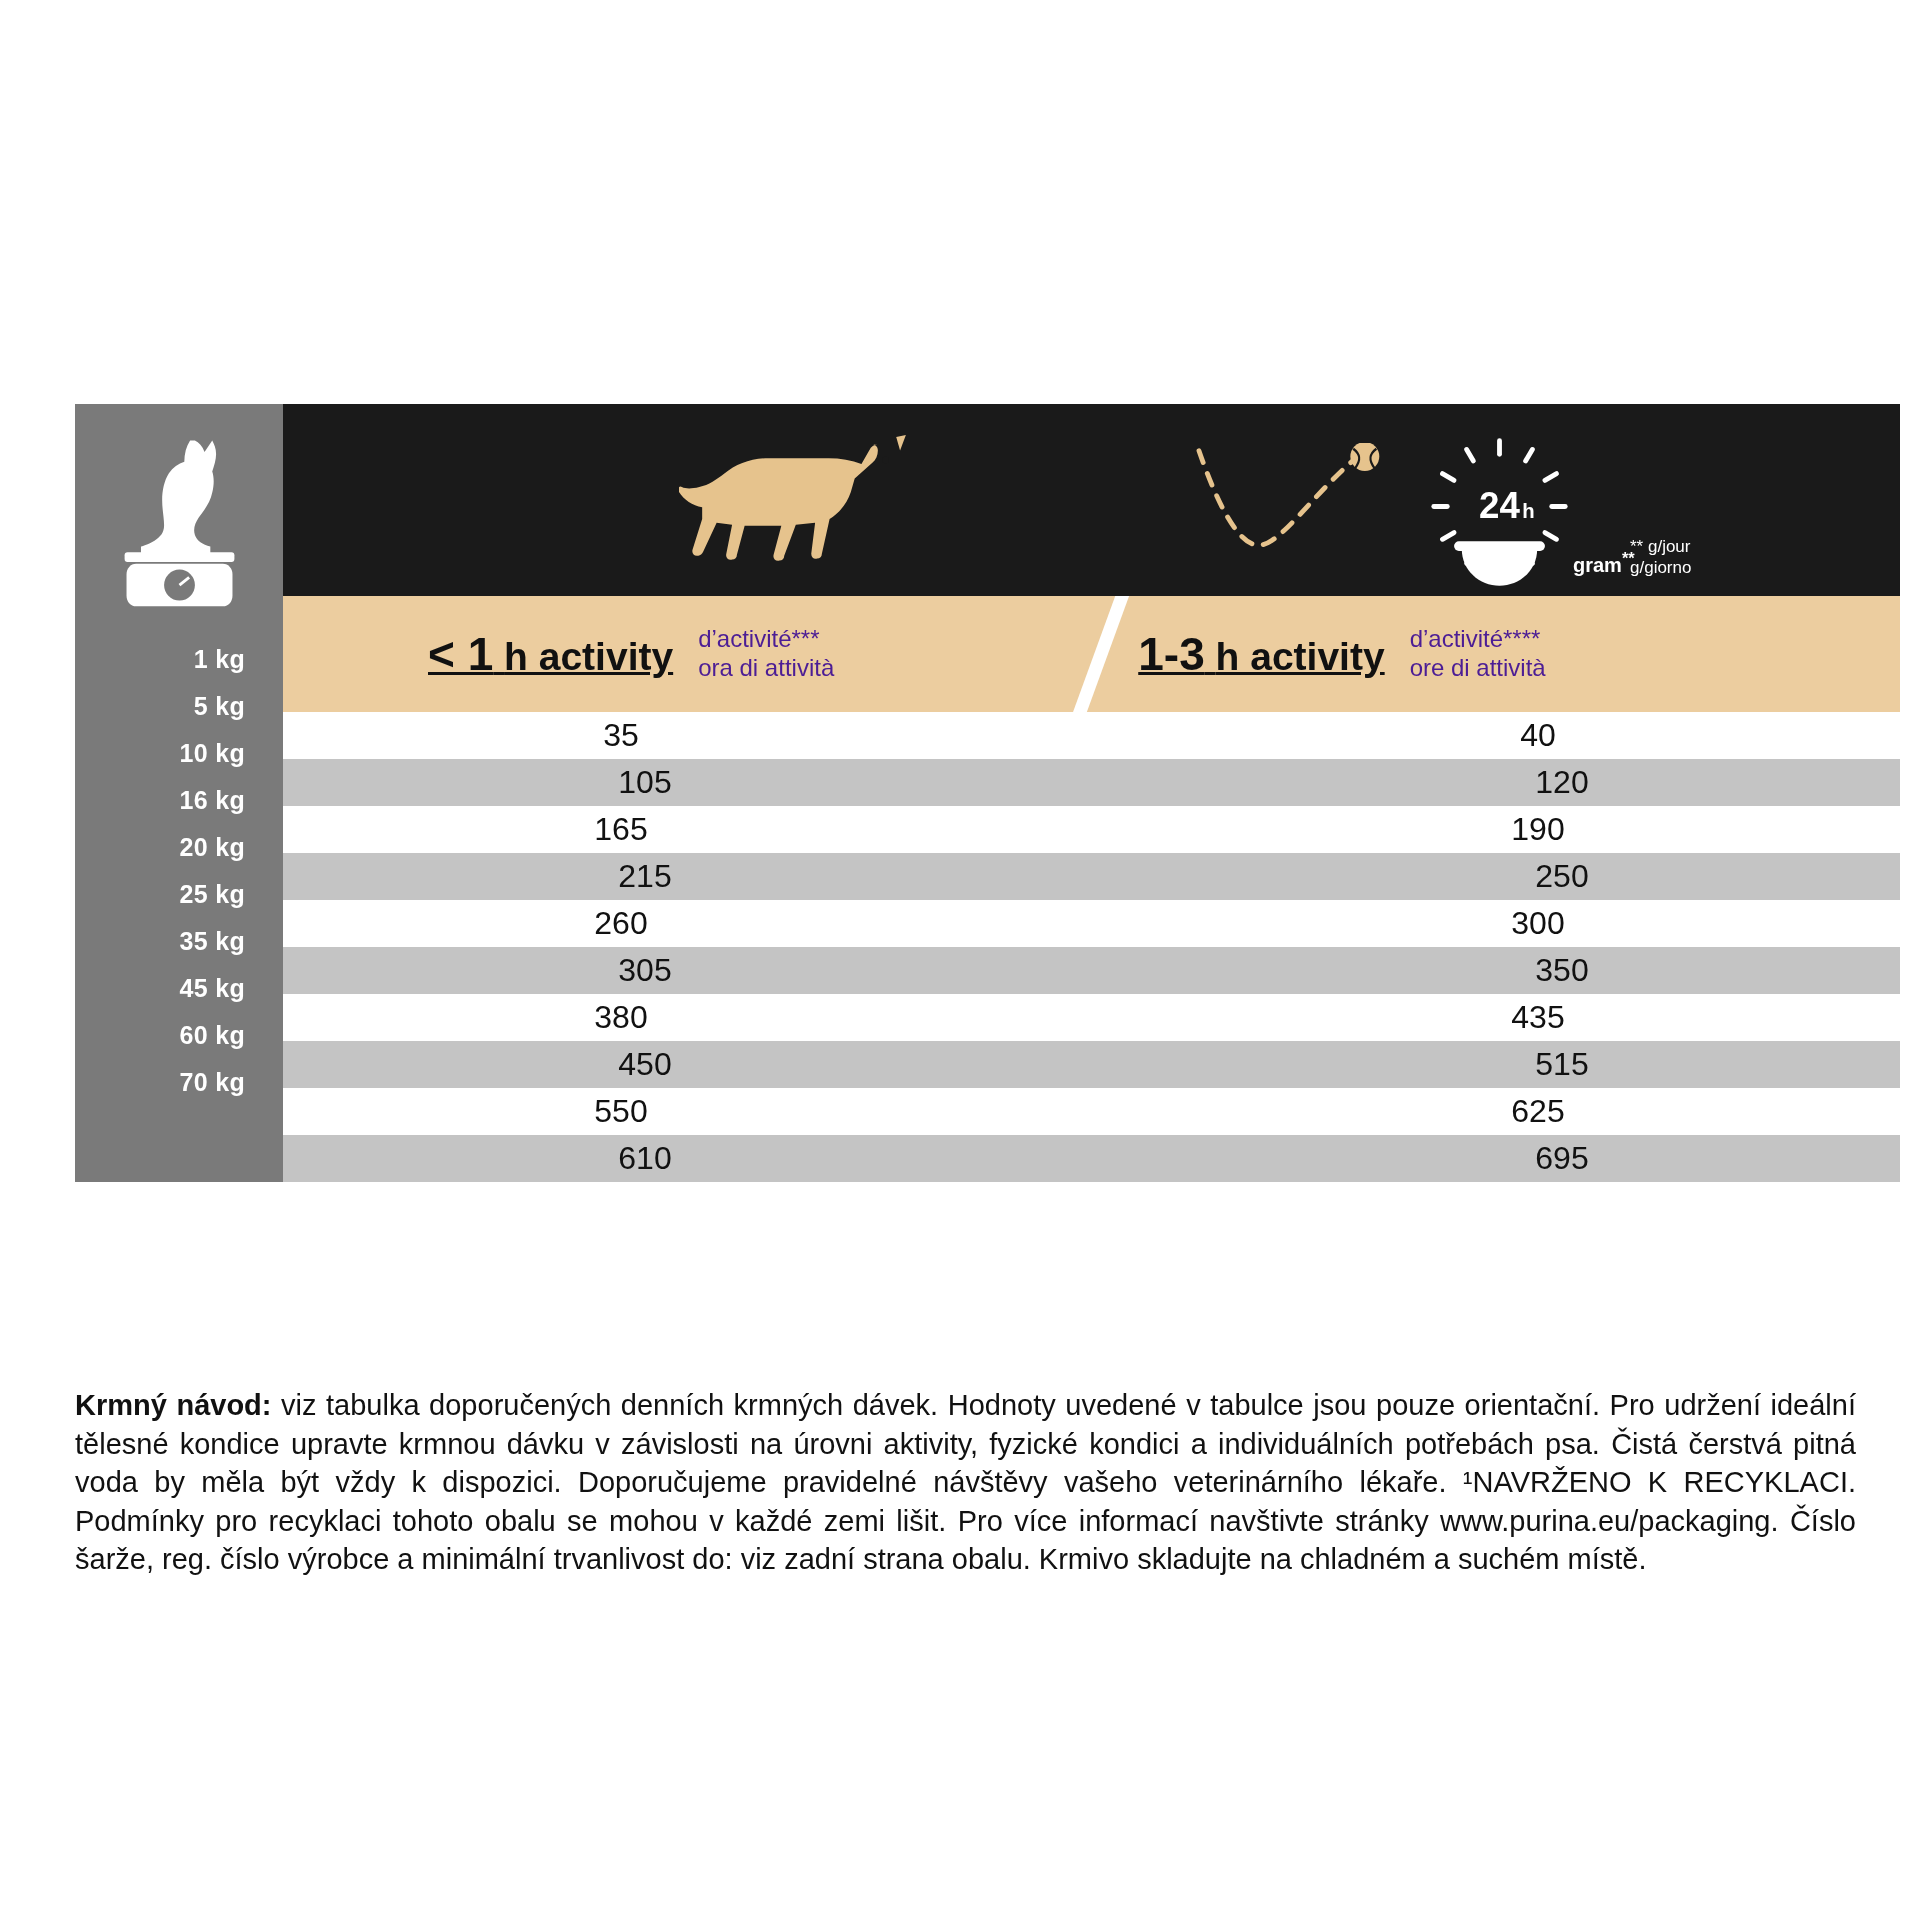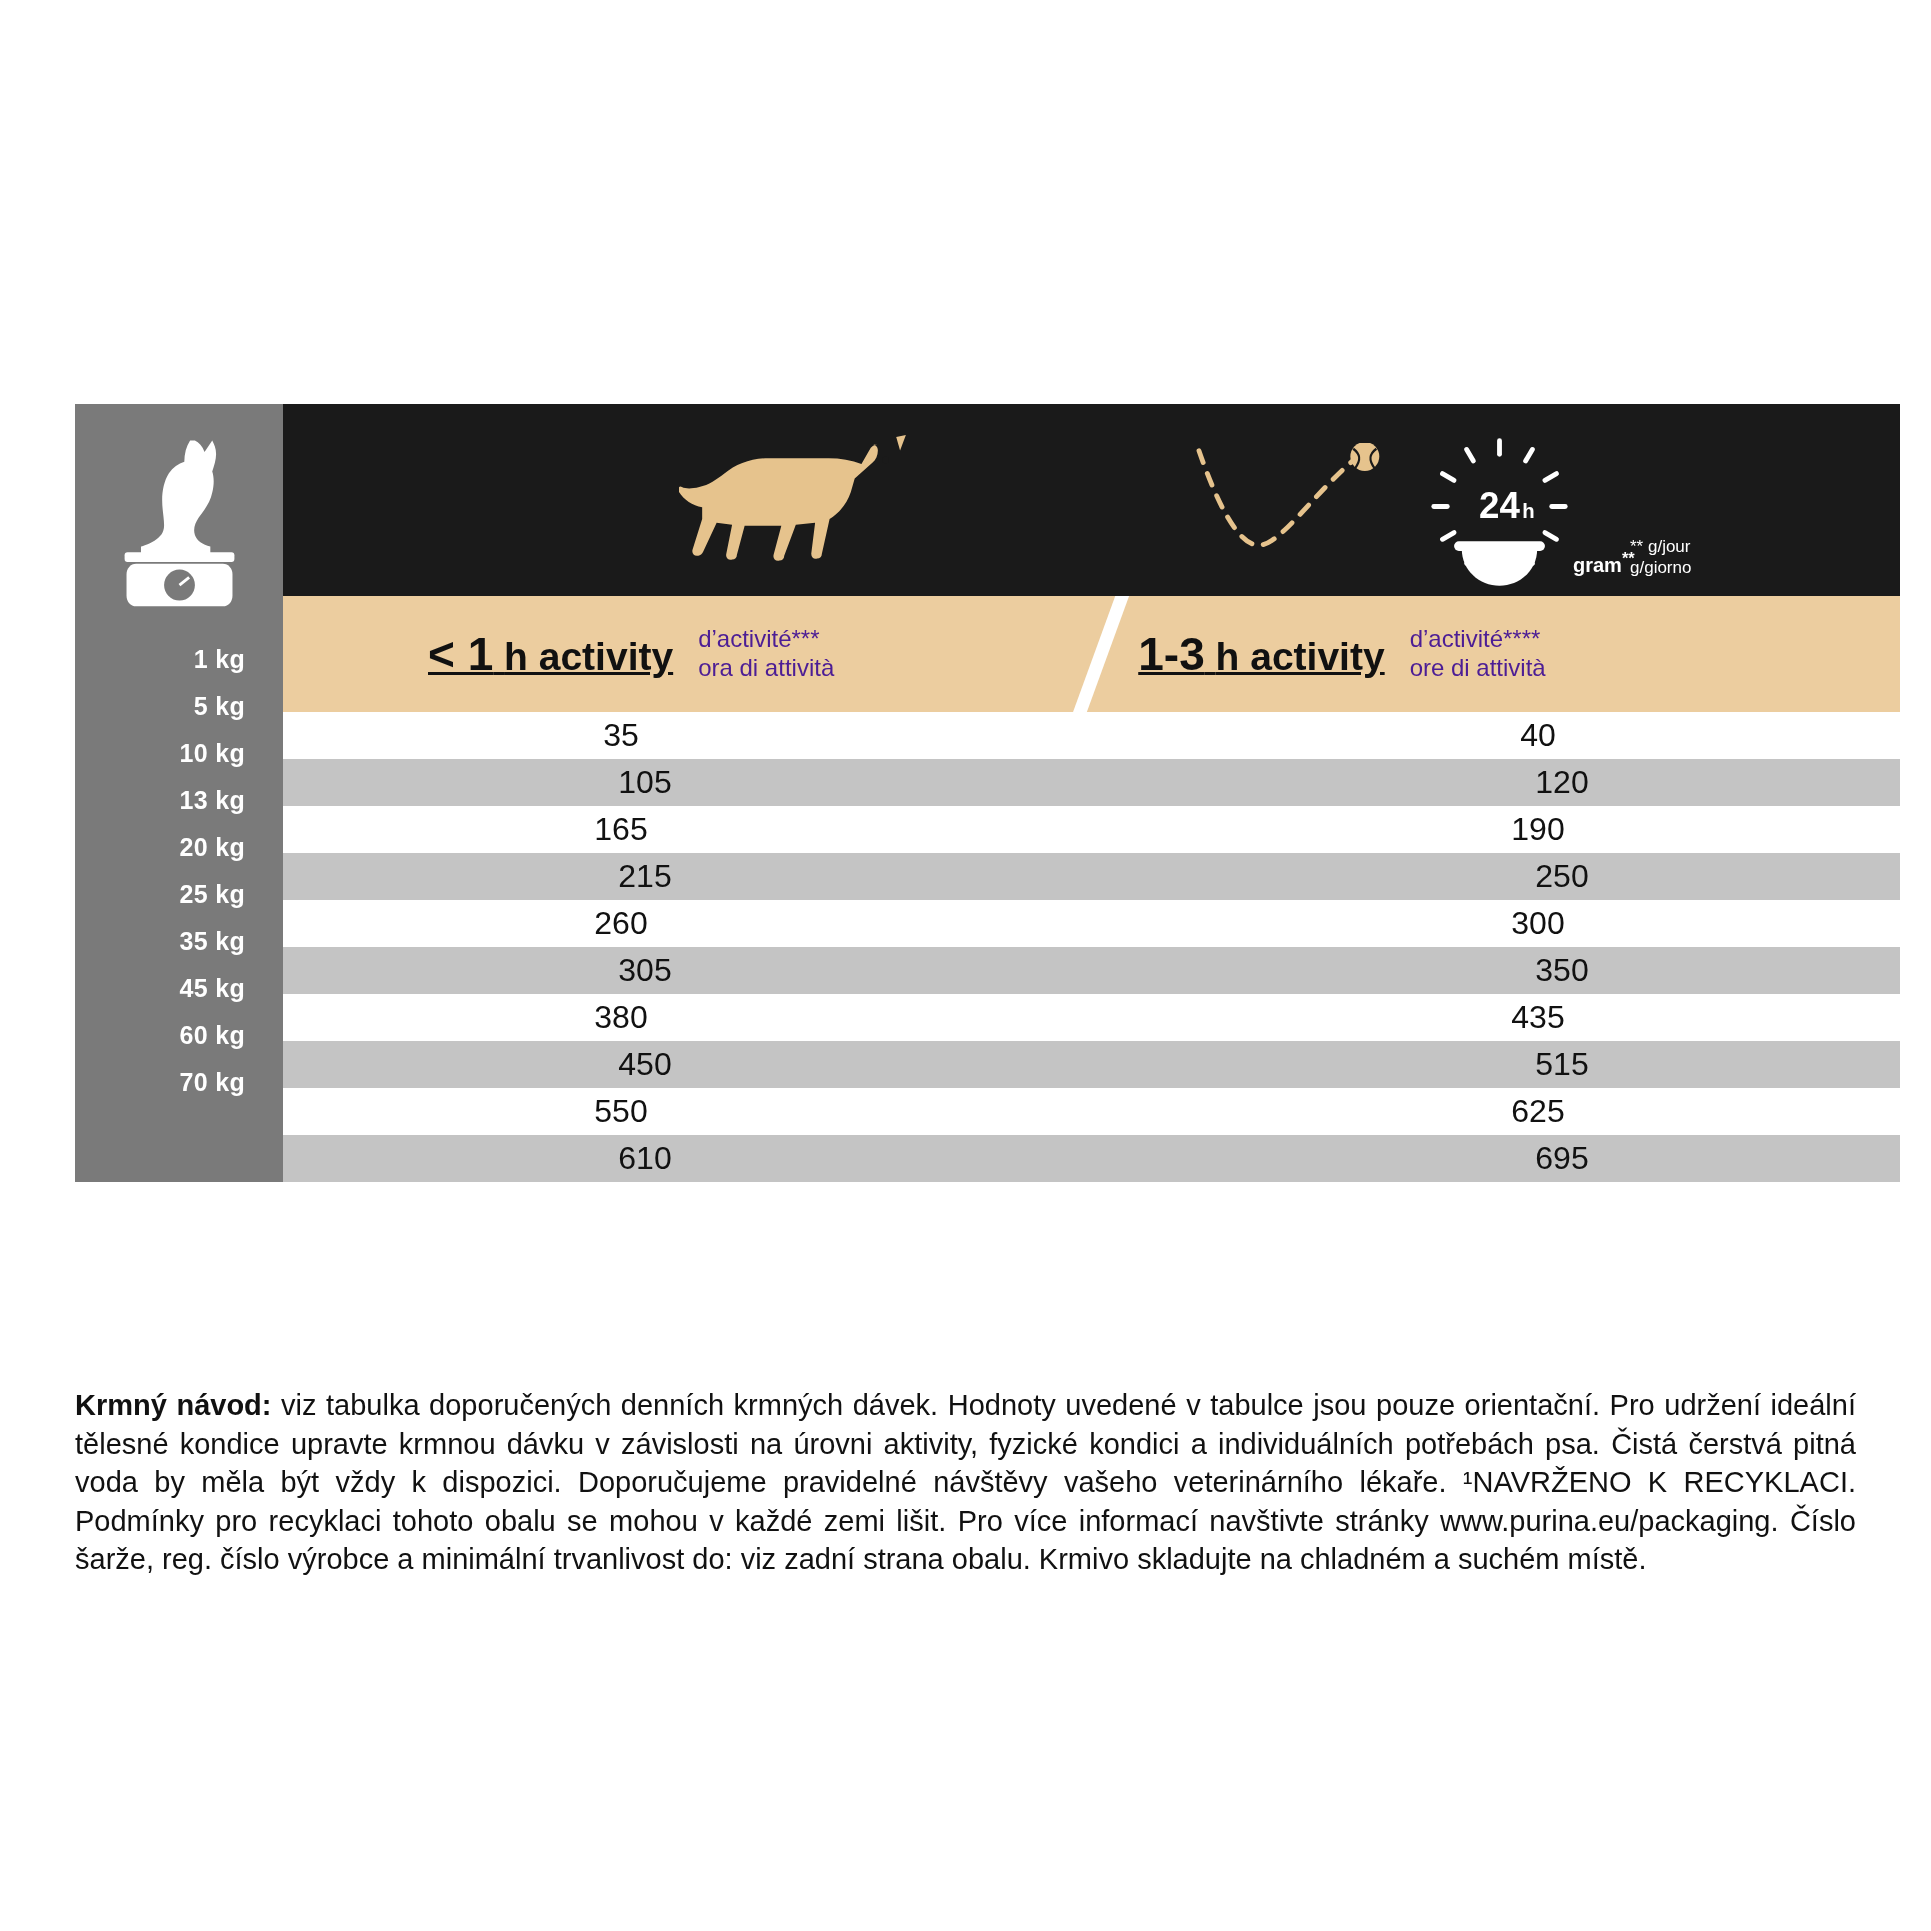--- a/index.html
+++ b/index.html
@@ -214,21 +214,21 @@
             <rect x="18" y="128" width="114" height="10" rx="3" fill="#ffffff"></rect>
 
             <path fill="#ffffff" d="M30 140 h90 c6 0 10 5 10 11 v22 c0 6 -4 11 -10 11 h-90 c-6 0 -10 -5 -10 -11 v-22 c0 -6 4 -11 10 -11 z"></path>
             <circle cx="75" cy="162" r="16" fill="#7a7a7a"></circle>
             <line x1="75" y1="162" x2="85" y2="154" stroke="#ffffff" stroke-width="3"></line>
           </svg>
         </div>
         <div class="weight-cell">1 kg</div>
         <div class="weight-cell">5 kg</div>
         <div class="weight-cell">10 kg</div>
-        <div class="weight-cell">13 kg</div>
+        <div class="weight-cell">16 kg</div>
         <div class="weight-cell">20 kg</div>
         <div class="weight-cell">25 kg</div>
         <div class="weight-cell">35 kg</div>
         <div class="weight-cell">45 kg</div>
         <div class="weight-cell">60 kg</div>
         <div class="weight-cell">70 kg</div>
       </div>
 
       <div class="main-col">
 

